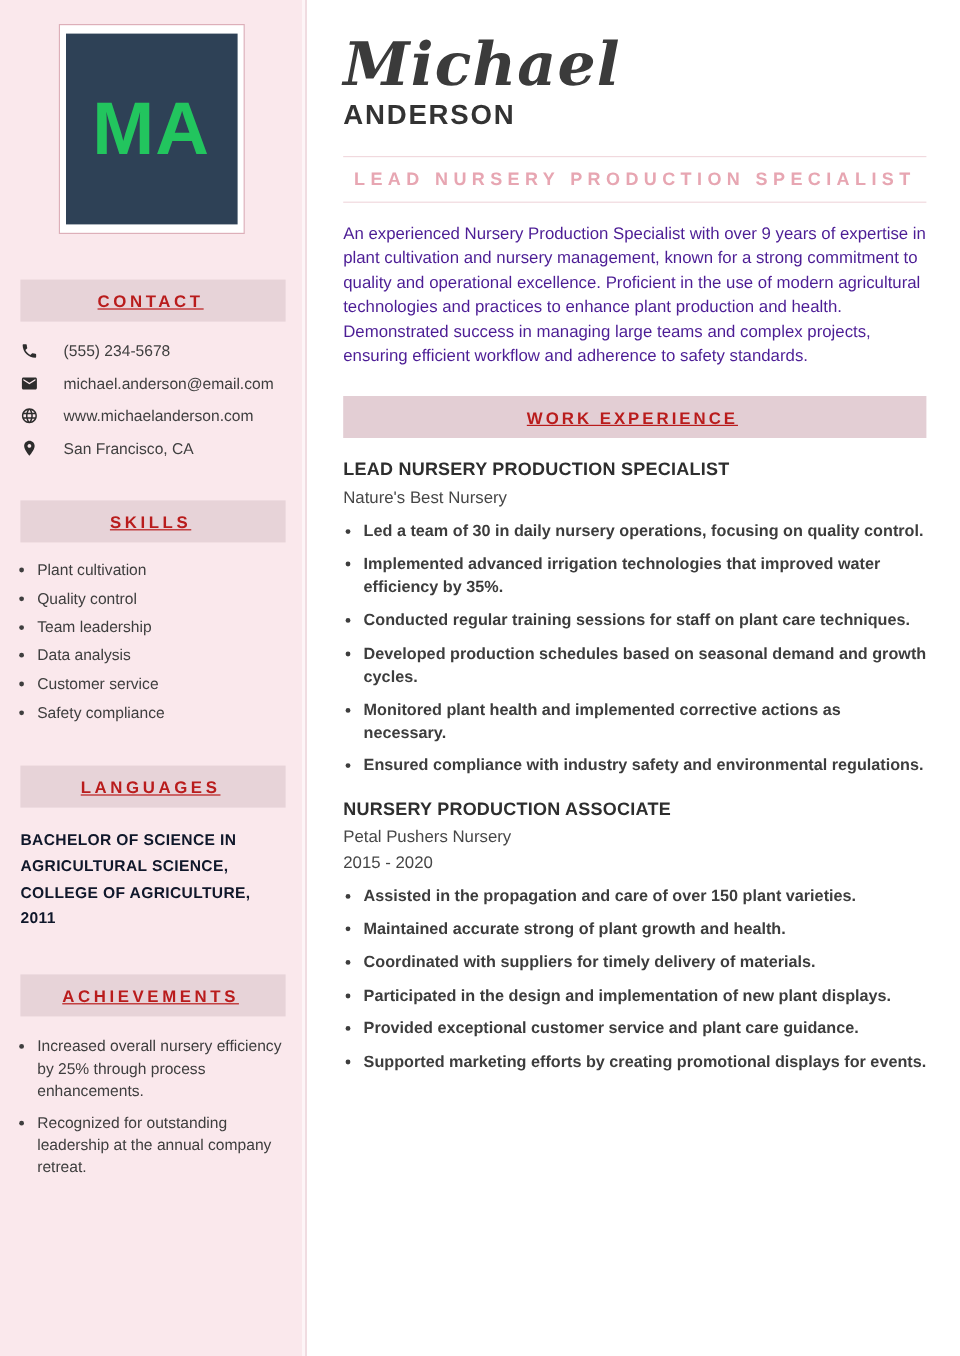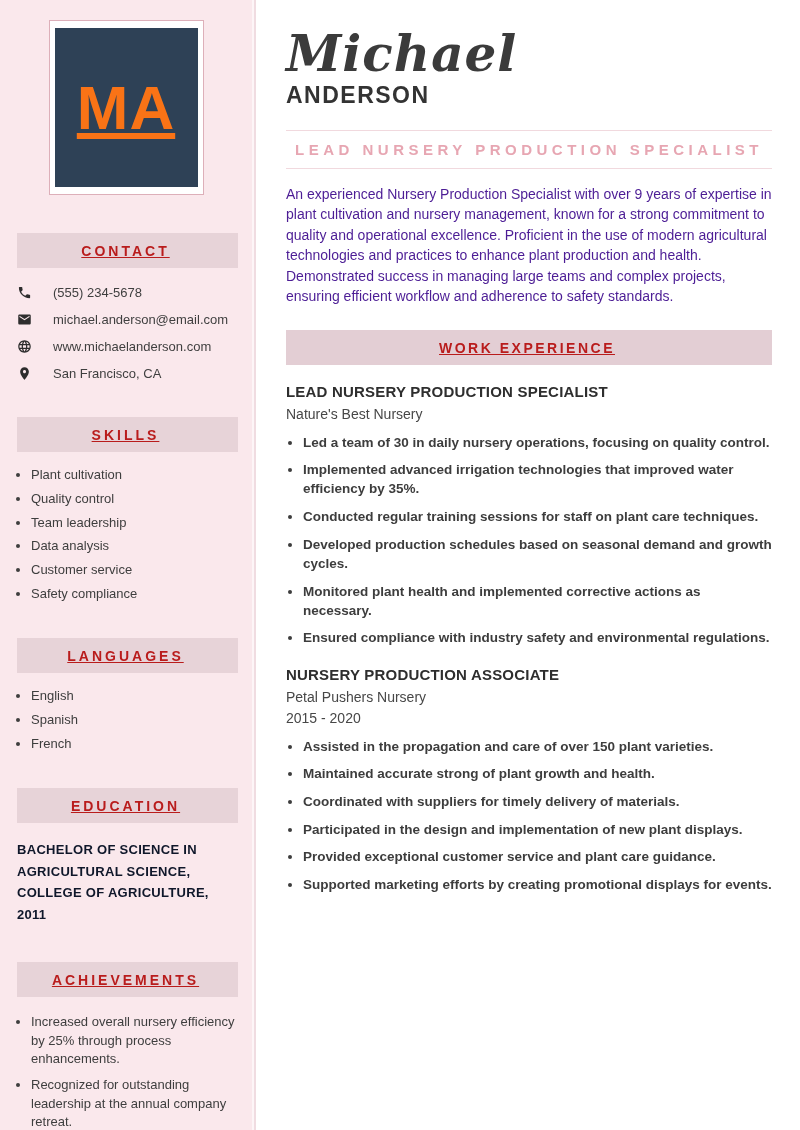--- a/index.html
+++ b/index.html
@@ -32,21 +32,21 @@
     background: #ffffff;
     border: 1px solid #ddafb9;
     display: flex; align-items: center; justify-content: center;
   }
   .monogram-box {
     width: 143px; height: 159px;
     background: #2e4156;
     display: flex; align-items: center; justify-content: center;
   }
   .monogram-box span {
-    color: #f97316; font-size: 62px; font-weight: 600; letter-spacing: 1px; text-decoration: underline;
+    color: #22c55e; font-size: 62px; font-weight: 600; letter-spacing: 1px;
   }
   .band {
     background: #e7d3d8;
     text-align: center;
     font-weight: 700; font-size: 14px; letter-spacing: 3px;
     color: #b91c1c;
     padding: 10px 4px 9px 0;
     text-decoration: underline;
   }
   .sidebar .band { margin: 36px 14px 0 17px; }
@@ -156,27 +156,21 @@
     <ul class="side-list">
       <li>Plant cultivation</li>
       <li>Quality control</li>
       <li>Team leadership</li>
       <li>Data analysis</li>
       <li>Customer service</li>
       <li>Safety compliance</li>
     </ul>
 
     <div class="band">LANGUAGES</div>
-    <ul class="side-list">
-      <li>English</li>
-      <li>Spanish</li>
-      <li>French</li>
-    </ul>
-
-    <div class="band">EDUCATION</div>
+
     <p class="education-text">BACHELOR OF SCIENCE IN AGRICULTURAL SCIENCE, COLLEGE OF AGRICULTURE, 2011</p>
 
     <div class="band">ACHIEVEMENTS</div>
     <ul class="achieve-list">
       <li>Increased overall nursery efficiency by 25% through process enhancements.</li>
       <li>Recognized for outstanding leadership at the annual company retreat.</li>
 
     </ul>
   </aside>
 

